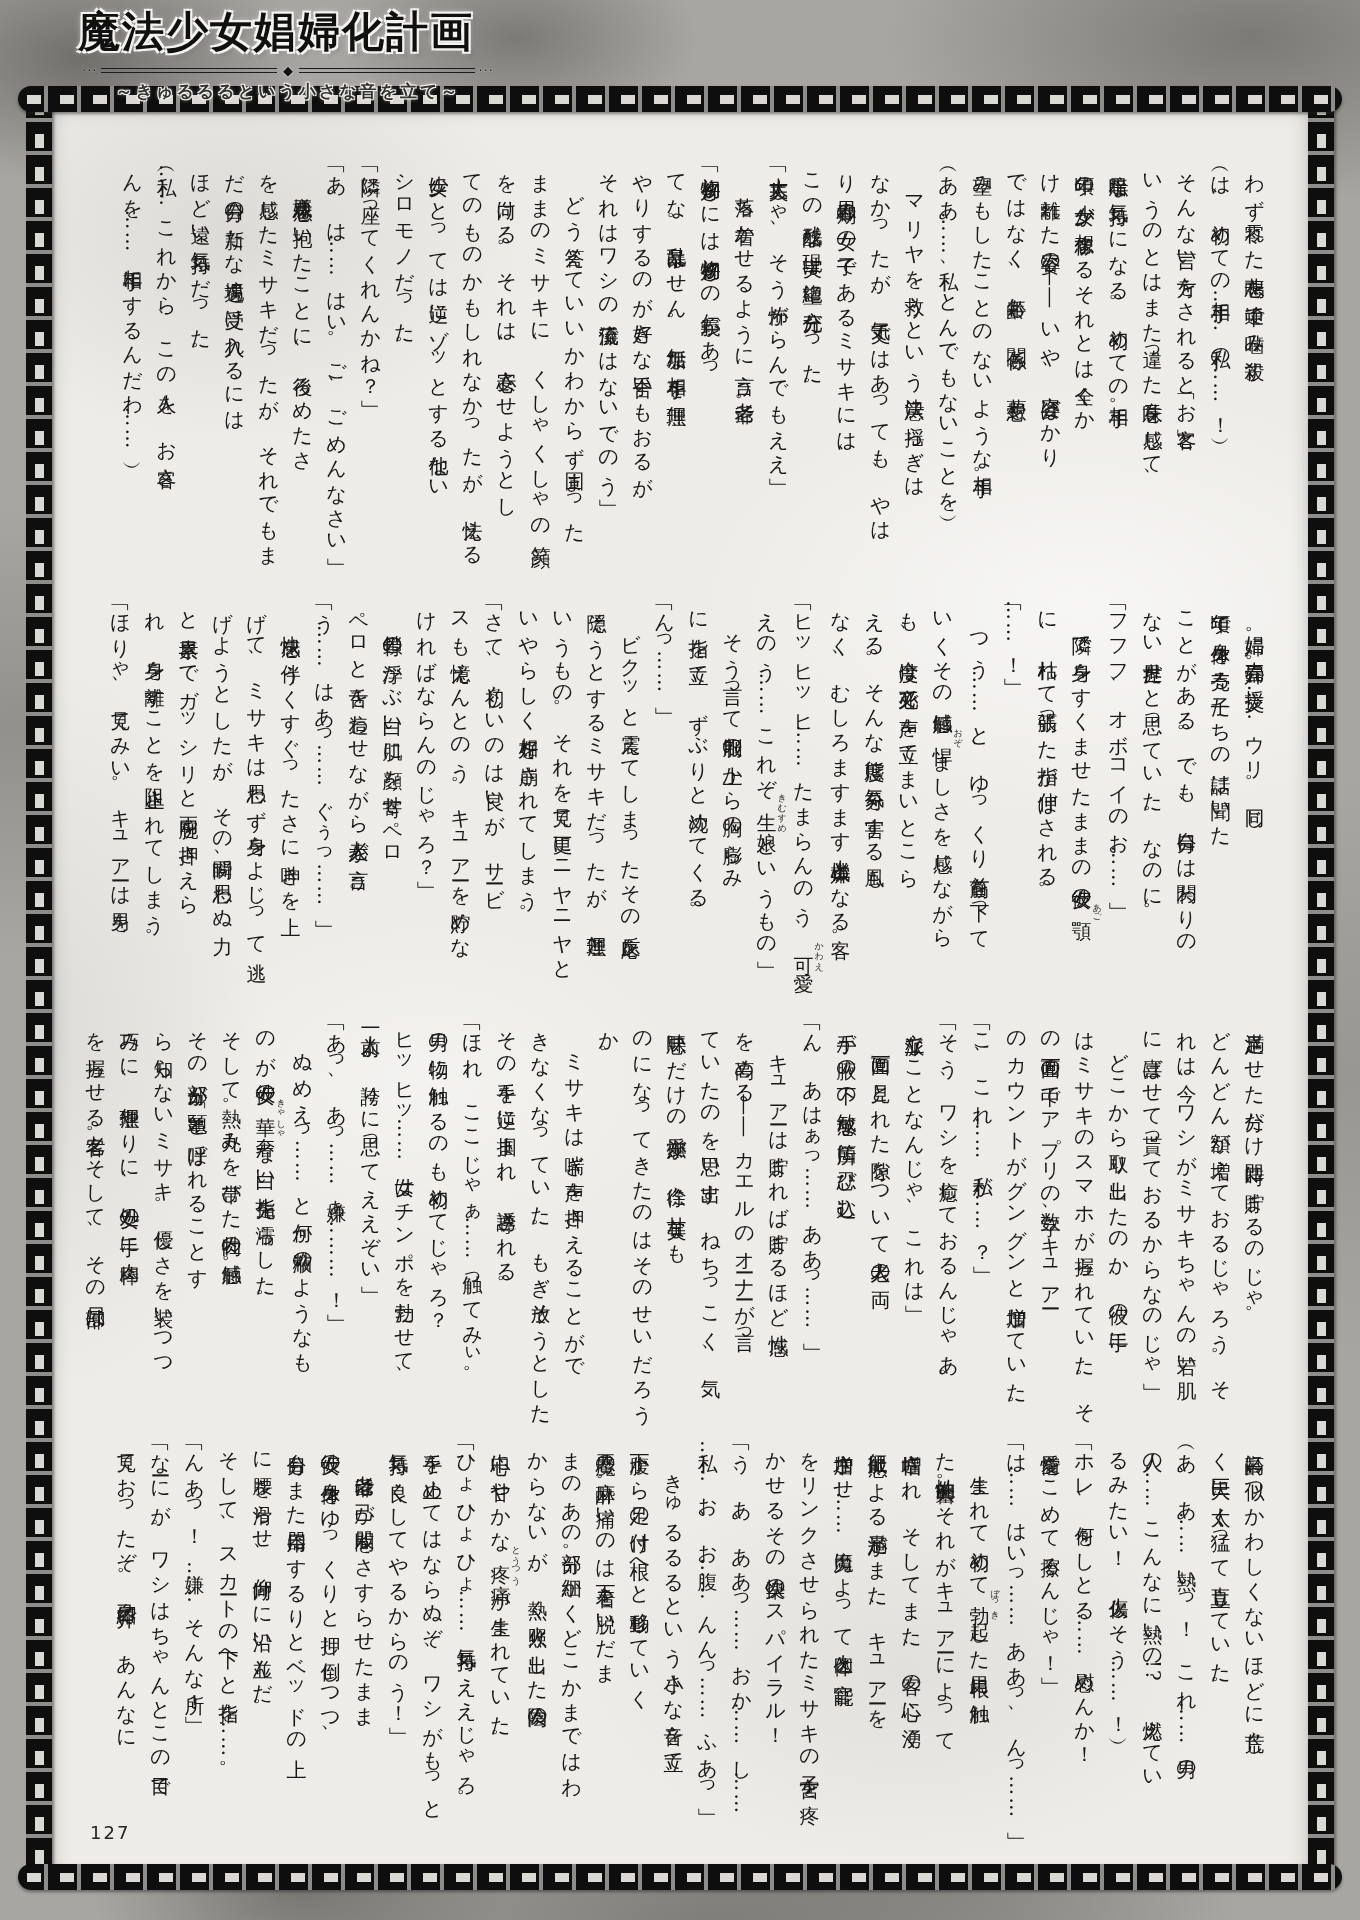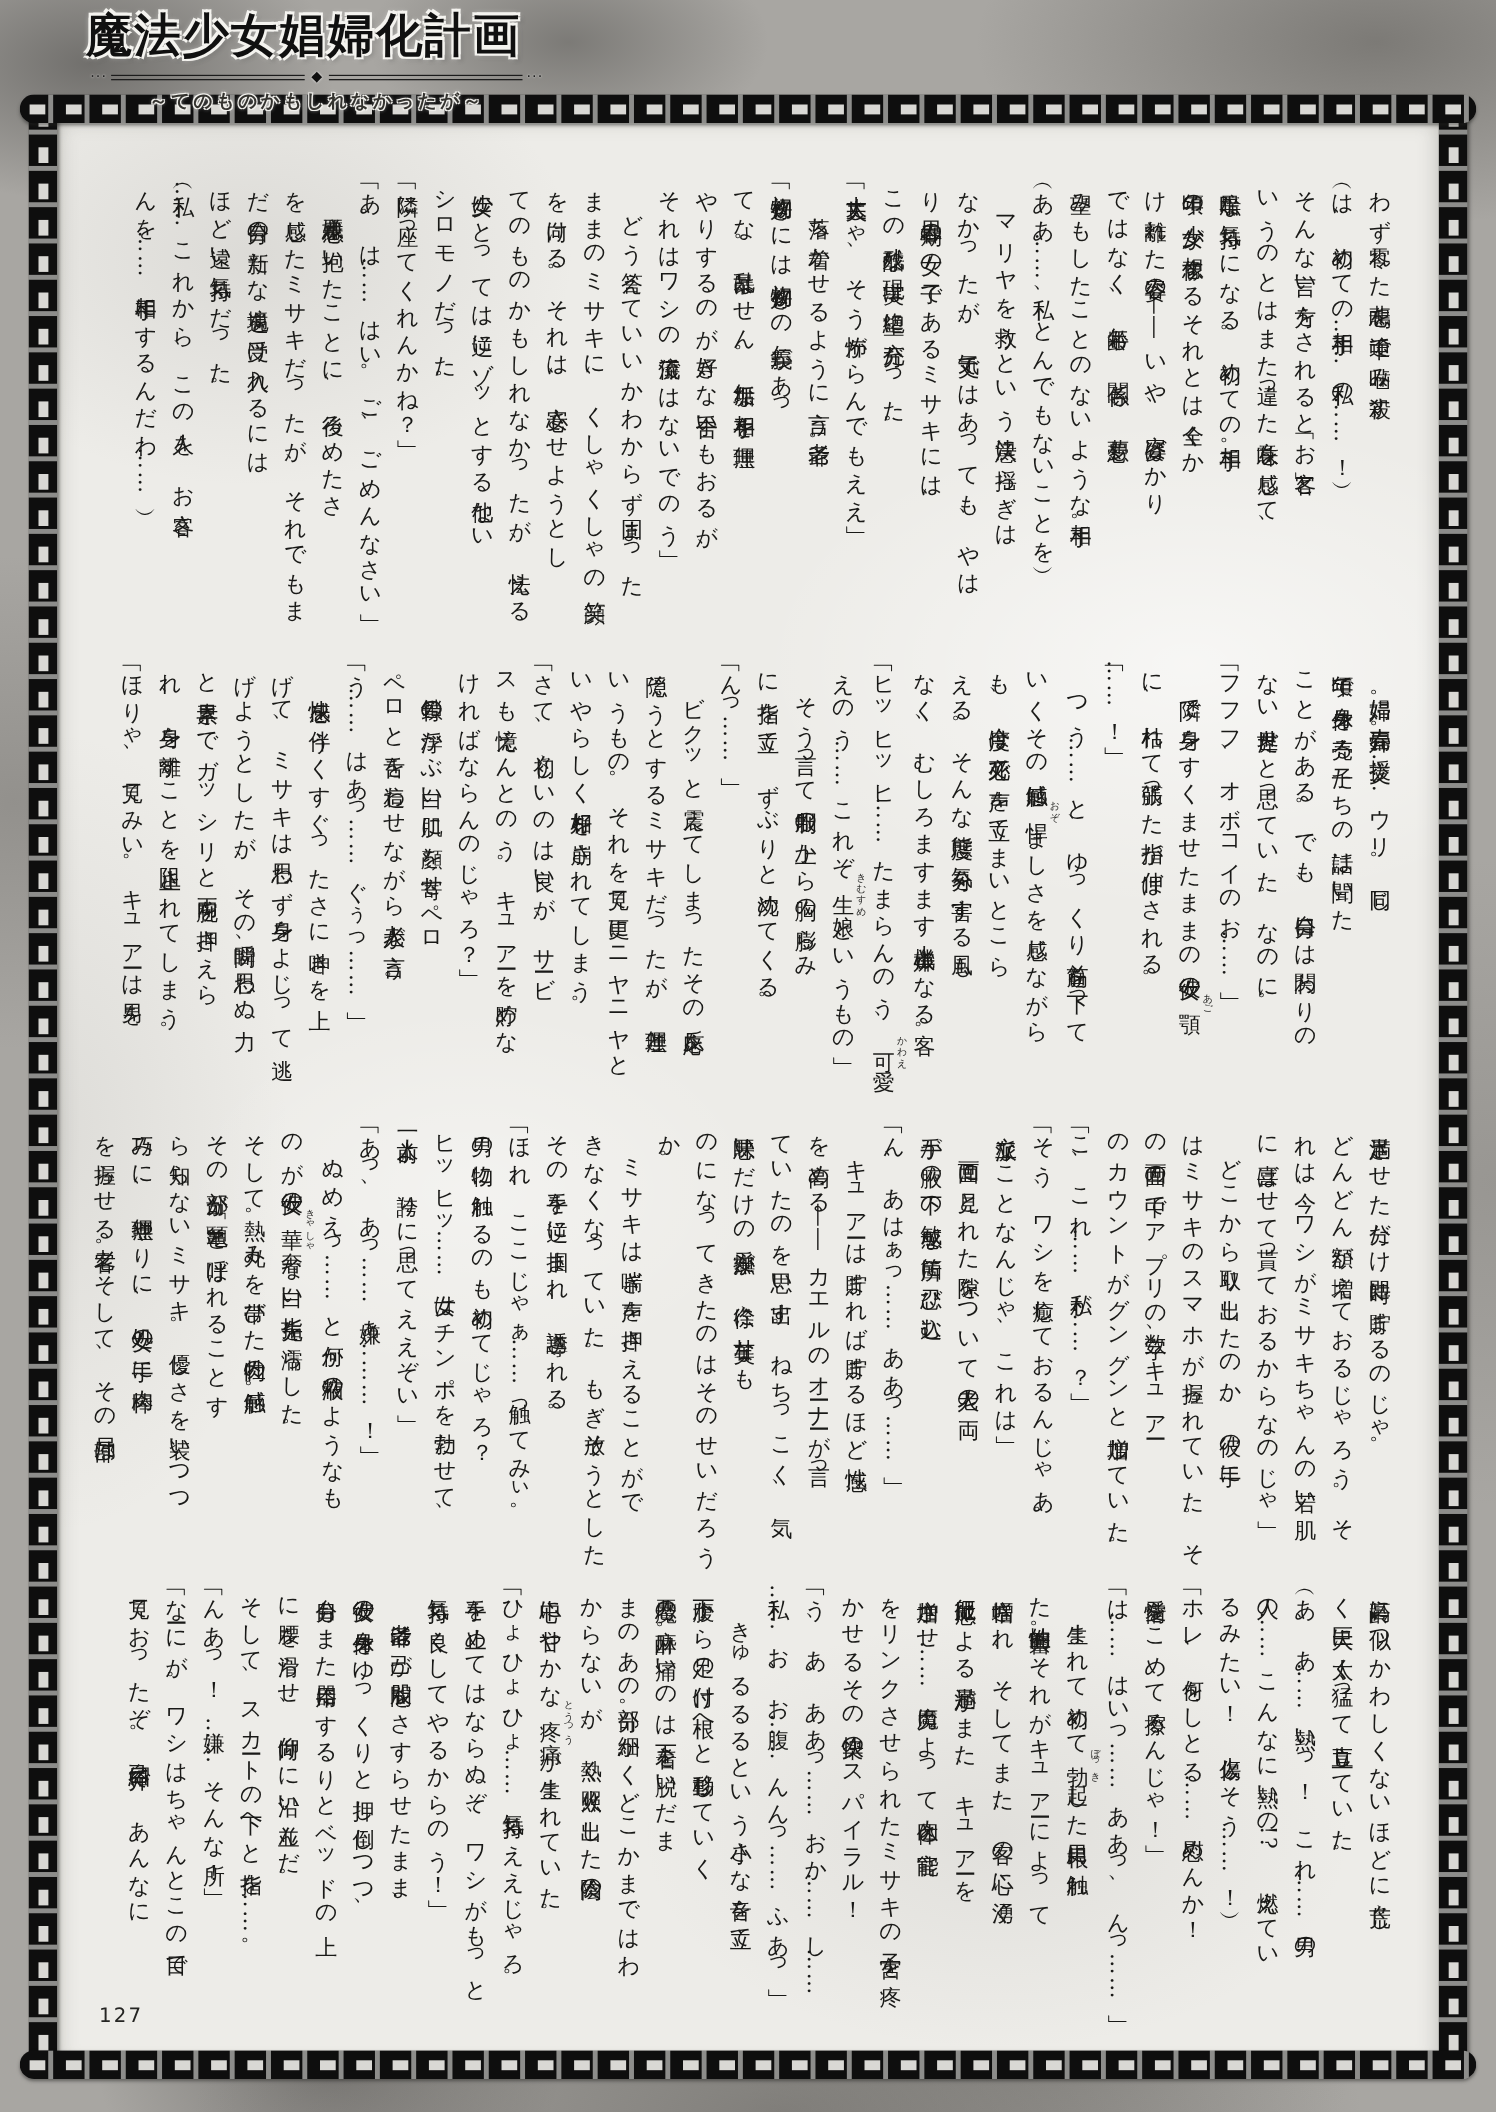--- a/index.html
+++ b/index.html
@@ -116,21 +116,21 @@
 
   <header class="masthead">
     <h1>魔法少女娼婦化計画</h1>
     <div class="divider">
       <span class="dots">···</span>
       <span class="line"></span>
       <span class="diamond">◆</span>
       <span class="line"></span>
       <span class="dots">···</span>
     </div>
-    <div class="subtitle">～てのものかもしれなかったが～</div>
+    <div class="subtitle">～きゅるるるという小さな音を立て～</div>
   </header>
 
   <div class="paper">
     <section class="band band-1">
         <div class="tcol">わず零れた悲鳴を途中で噛み殺す。</div>
         <div class="tcol">（は、初めての相手……私の……！）</div>
         <div class="tcol">そんな言い方をされると「お客」と</div>
         <div class="tcol">いうのとはまた違った意味を感じて、</div>
         <div class="tcol">暗黒な気持ちになる。初めての相手。</div>
         <div class="tcol">年頃の少女が想像するそれとは全くか</div>

